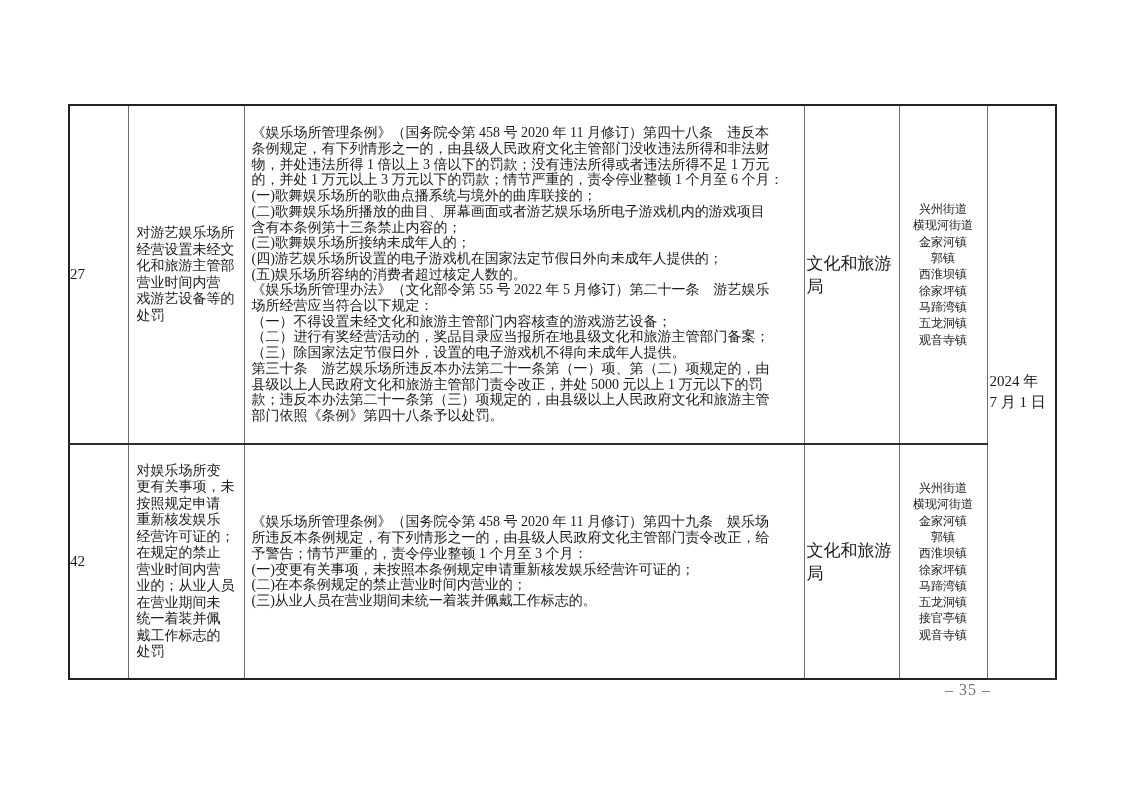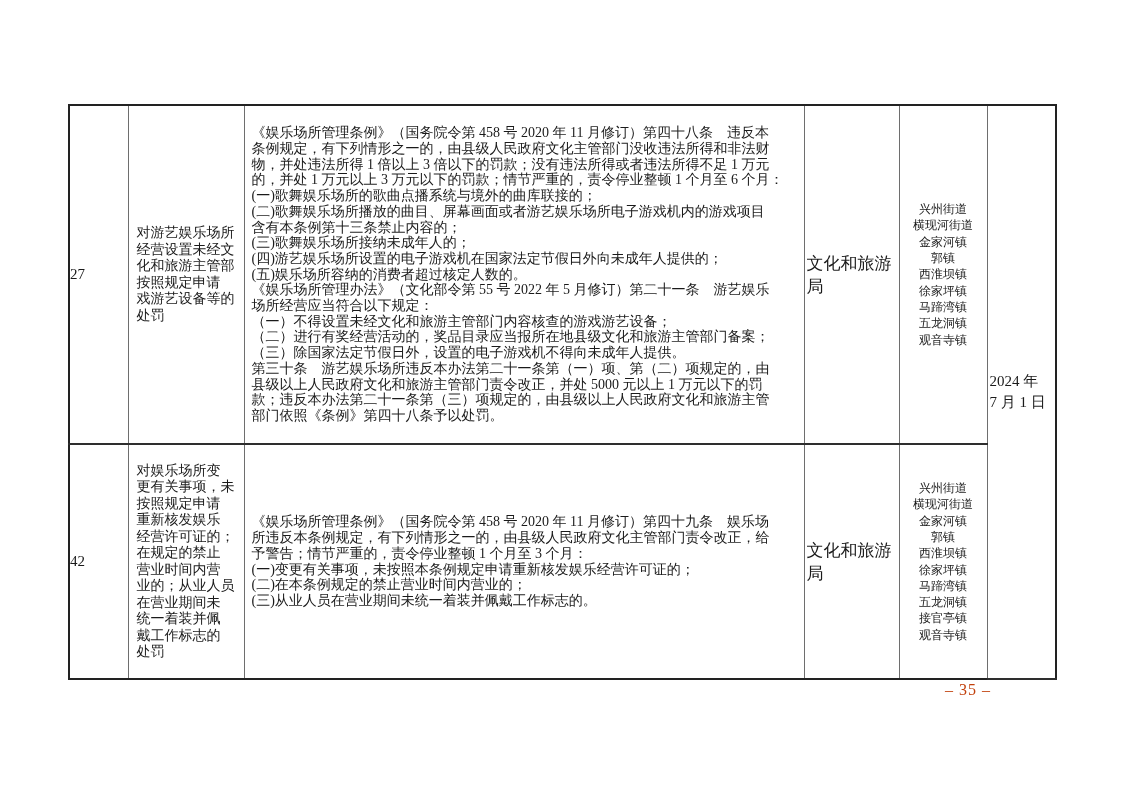--- a/index.html
+++ b/index.html
@@ -63,21 +63,21 @@
     line-height:21px;
     white-space:pre-line;
     padding:0 2px;
   }
   .page-number {
     position:absolute;
     left:903px; top:681px; width:130px;
     text-align:center;
     font-size:16px;
     letter-spacing:1px;
-    color:#c2410c;
+    color:#737373;
   }
 </style>
 </head>
 <body>
 
 <div class="page">
 
   <table class="penalty-table">
     <colgroup>
       <col style="width:59px">
@@ -86,21 +86,21 @@
       <col style="width:95px">
       <col style="width:88px">
       <col style="width:69px">
     </colgroup>
     <tbody>
       <tr class="row-27">
         <td class="seq-cell">27</td>
         <td class="item-cell">对游艺娱乐场所
 经营设置未经文
 化和旅游主管部
-按照规定申请
+营业时间内营
 戏游艺设备等的
 处罚</td>
         <td class="legal-cell">《娱乐场所管理条例》（国务院令第 458 号 2020 年 11 月修订）第四十八条　违反本
 条例规定，有下列情形之一的，由县级人民政府文化主管部门没收违法所得和非法财
 物，并处违法所得 1 倍以上 3 倍以下的罚款；没有违法所得或者违法所得不足 1 万元
 的，并处 1 万元以上 3 万元以下的罚款；情节严重的，责令停业整顿 1 个月至 6 个月：
 (一)歌舞娱乐场所的歌曲点播系统与境外的曲库联接的；
 (二)歌舞娱乐场所播放的曲目、屏幕画面或者游艺娱乐场所电子游戏机内的游戏项目
 含有本条例第十三条禁止内容的；
 (三)歌舞娱乐场所接纳未成年人的；

